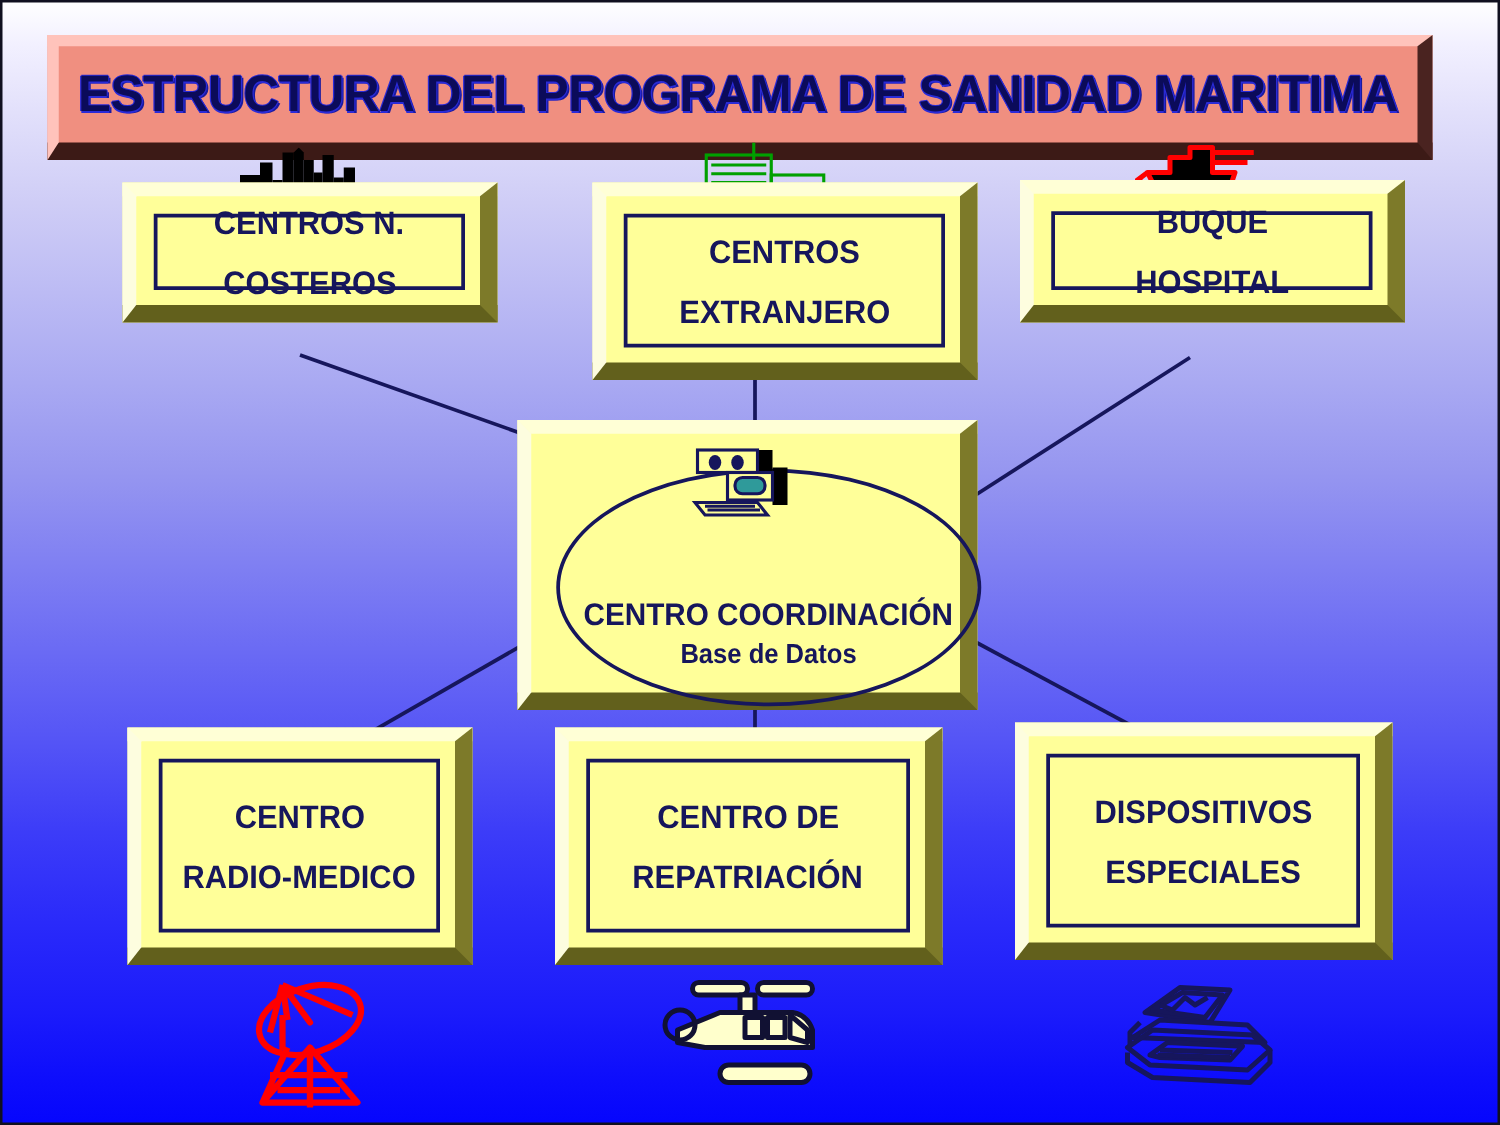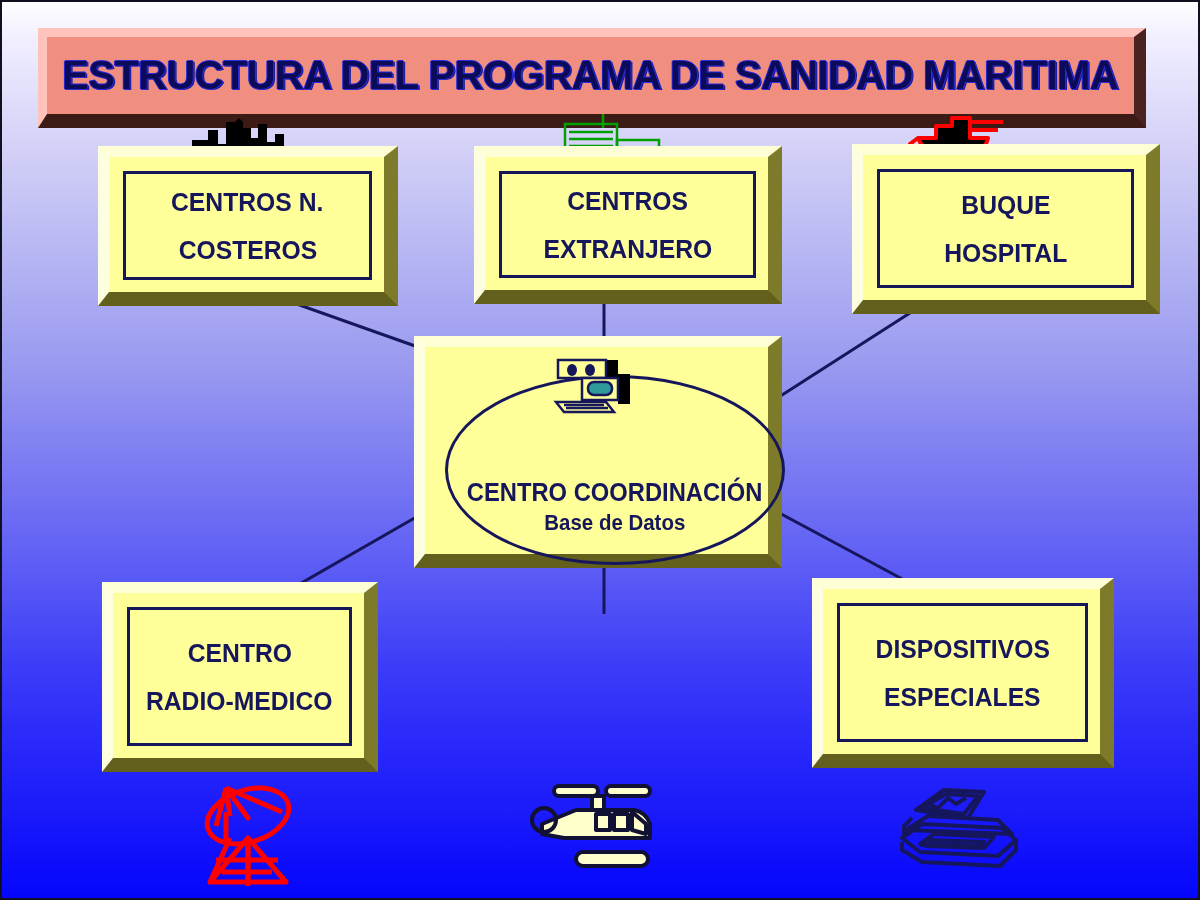--- a/index.html
+++ b/index.html
@@ -107,23 +107,23 @@
     font-size: 26px;
     color: #16165c;
     letter-spacing: 0px;
     transform: scaleX(0.95);
     line-height: 1.0;
     white-space: nowrap;
   }
   .node-line + .node-line { margin-top: 22px; }
 
   
-  #node-costeros  { left: 98px;  top: 146px; width: 300px; height: 160px; }
+  #node-costeros  { left: 98px;  top: 146px; width: 300px; height: 112px; }
   #node-extranjero{ left: 446px; top: 146px; width: 308px; height: 158px; margin-left: 28px; }
-  #node-buque     { left: 852px; top: 144px; width: 308px; height: 170px; }
+  #node-buque     { left: 816px; top: 144px; width: 308px; height: 114px; }
   
   #node-radio     { left: 102px; top: 582px; width: 276px; height: 190px; }
   #node-repat     { left: 444px; top: 582px; width: 310px; height: 190px; }
   #node-disp      { left: 812px; top: 578px; width: 302px; height: 190px; }
 
   
   #node-centro {
     left: 414px; top: 336px; width: 368px; height: 232px;
   }
   #node-centro .node-inner { border: none; }
@@ -291,20 +291,26 @@
     </g>
   </svg>
 
   <div class="node" id="node-radio">
     <div class="node-inner">
       <div class="node-line">CENTRO</div>
       <div class="node-line">RADIO-MEDICO</div>
     </div>
   </div>
 
+  <div class="node" id="node-repat">
+    <div class="node-inner">
+      <div class="node-line">CENTRO DE</div>
+      <div class="node-line">REPATRIACIÓN</div>
+    </div>
+  </div>
 
   <div class="node" id="node-disp">
     <div class="node-inner">
       <div class="node-line">DISPOSITIVOS</div>
       <div class="node-line">ESPECIALES</div>
     </div>
   </div>
 
   <svg class="icon-abs" id="icon-satellite" viewBox="0 0 110 105">
     <g stroke="#ff0000" stroke-width="5" fill="none" stroke-linejoin="round">

